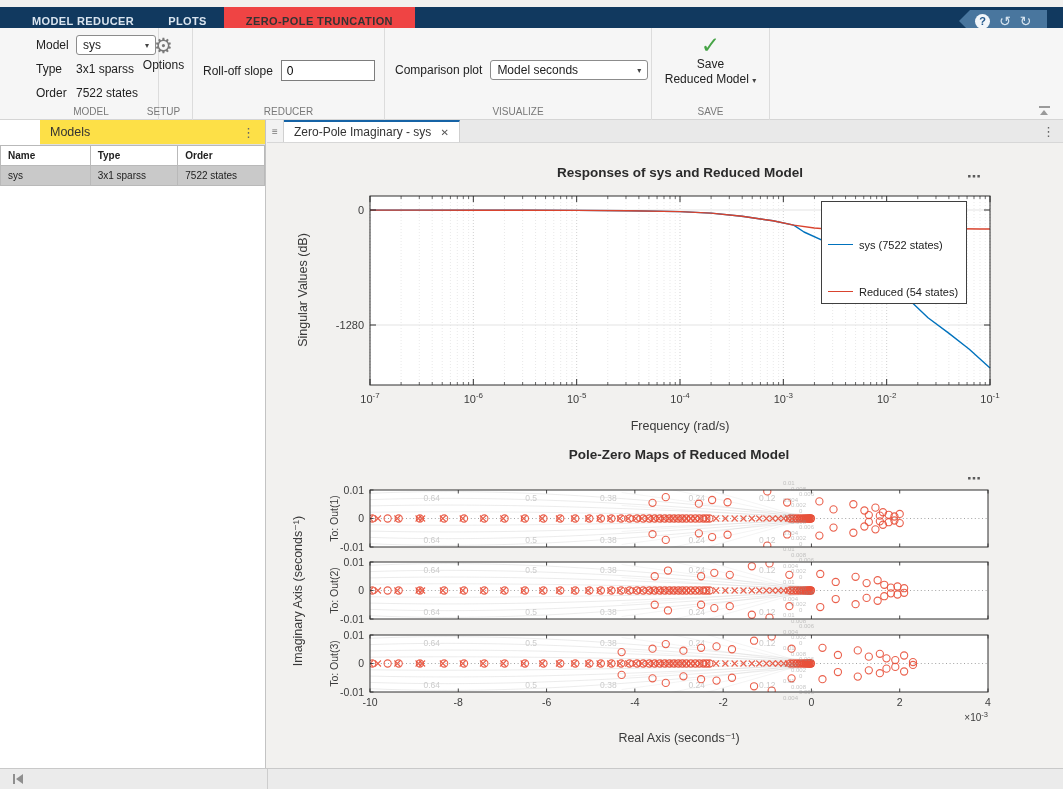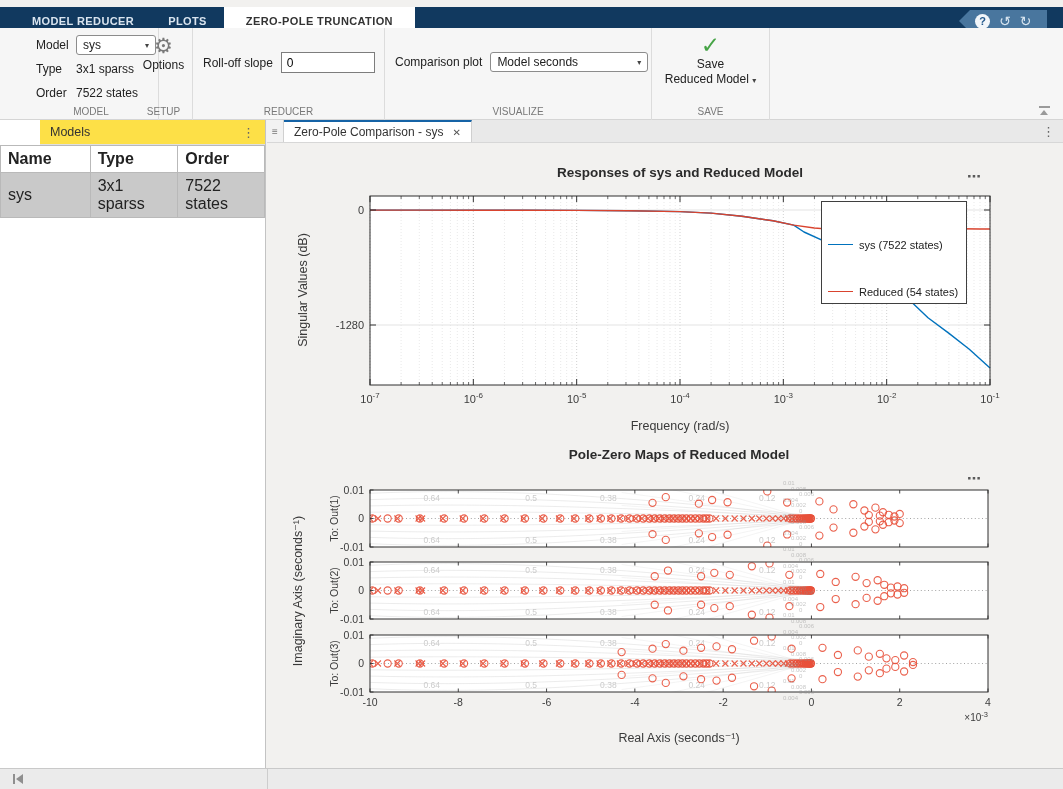--- a/index.html
+++ b/index.html
@@ -3,21 +3,21 @@
 <meta charset="utf-8">
 <style>
   * { margin:0; padding:0; box-sizing:border-box; }
   html,body { width:1063px; height:789px; overflow:hidden; }
   body { font-family:"Liberation Sans","DejaVu Sans",sans-serif; background:#f2f1ef; position:relative; font-size:12px; color:#222; }
 
   
   .ribbon-tabbar { position:absolute; left:0; top:7px; width:1063px; height:28px; background:#11395f; display:flex; align-items:stretch; }
   .rtab { color:#d9e4ef; font-size:11px; font-weight:bold; letter-spacing:.4px; display:flex; align-items:center; padding:0 17px; cursor:default; }
   .rtab:first-child { margin-left:15px; }
-  .rtab.active { background:#ffffff; color:#333; padding:0 22px;text-align:center; }
+  .rtab.active { background:#ef4444; color:#333; padding:0 22px;text-align:center; }
   .qab { position:absolute; right:16px; top:3px; width:88px; height:22px; background:#49769e; clip-path:polygon(11px 0,100% 0,100% 100%,11px 100%,0 50%); display:flex; align-items:center; gap:9px; padding-left:16px; }
   .qab-btn { color:#d7e4ef; font-size:14px; line-height:1; cursor:pointer; }
   .qab-btn.help { width:15px; height:15px; border-radius:50%; background:#f2f6fa; color:#24598c; font-size:11px; font-weight:bold; display:flex; align-items:center; justify-content:center; }
 
   
   .toolbar { position:absolute; left:0; top:28px; width:1063px; height:92px; background:#f6f6f6; border-bottom:1px solid #d5d5d5; }
   .section { position:absolute; top:0; height:92px; border-right:1px solid #dcdcdc; }
   .s-model { left:0; width:135px;margin-left:24px; }
   .s-setup { left:135px; width:58px; }
   .s-reduce { left:193px; width:192px; }
@@ -29,34 +29,34 @@
   .kv .k { width:40px; color:#222; }
   .kv .v { color:#222; }
   .dropdown { background:#fff; border:1px solid #8c8c8c; border-radius:3px; height:20px; display:flex; align-items:center; justify-content:space-between; padding:0 6px; cursor:pointer; }
   .dropdown.small { width:80px; }
   .dropdown.wide  { width:158px; margin-left:8px; }
   .caret { font-size:8px; color:#444; margin-left:6px; }
   .tool-btn { width:100%; text-align:center; cursor:pointer; display:flex; flex-direction:column; align-items:center; }
   .s-setup .tool-btn { padding-top:6px; }
   .gear { font-size:21px; color:#7a7a7a; line-height:24px; }
   .tool-label { font-size:12px; color:#222; line-height:15px; }
-  .s-reduce .row, .s-visualize .row { display:flex; align-items:center; margin-top:24px; padding-left:10px; }
+  .s-reduce .row, .s-visualize .row { display:flex; align-items:center; margin-top:32px; padding-left:10px; }
   .txt { width:94px; height:21px; border:1px solid #7d7d7d; margin-left:8px; font-size:12px; padding:0 5px; font-family:inherit; background:#fff; }
   .s-save .tool-btn { padding-top:5px; }
   .check { font-size:23px; line-height:24px; color:#47a447; font-weight:bold; }
   .caret2 { font-size:8px; color:#444; }
   .collapse-ribbon { position:absolute; right:12px; bottom:4px; width:14px; display:flex; flex-direction:column; align-items:center; cursor:pointer; }
   .collapse-ribbon .bar { width:11px; height:2px; background:#9a9a9a; margin-bottom:2px; }
   .collapse-ribbon .tri { width:0; height:0; border-left:4px solid transparent; border-right:4px solid transparent; border-bottom:5px solid #9a9a9a; }
 
   
   .models-panel { position:absolute; left:0; top:120px; width:266px; height:648px; background:#fff; border-right:1px solid #c3c3c3; }
   .panel-header { height:25px; background:#fde047; border-bottom:1px solid #e0e0e0; display:flex; align-items:center; padding:0 10px; font-size:12.5px; color:#333;margin-left:40px; }
   .panel-header .dots { margin-left:auto; color:#666; font-size:13px; cursor:pointer; }
-  table.models { border-collapse:collapse; width:265px; font-size:16px; }
+  table.models { border-collapse:collapse; width:265px; font-size:10px; }
   table.models th { text-align:left; font-weight:bold; padding:4px 7px; border:1px solid #b9b9b9; background:#fff; color:#222; }
   table.models td { padding:4px 7px; border:1px solid #b9b9b9; }
   table.models tbody tr { background:#c9c9c9; cursor:pointer; }
   table.models col.c1 { width:90px; } table.models col.c2 { width:88px; } table.models col.c3 { width:87px; }
 
   
   .docbar { position:absolute; left:267px; top:120px; width:796px; height:23px; background:#e9e9e9; border-bottom:1px solid #d7d7d7; display:flex; align-items:stretch; }
   .doc-menu-btn { width:17px; background:#f2f2f2; border-right:1px solid #d0d0d0; color:#777; font-size:10px; display:flex; align-items:center; justify-content:center; cursor:pointer; }
   .doctab { background:#fff; border-top:2px solid #1563a6; border-right:1px solid #cfcfcf; display:flex; align-items:center; padding:0 10px; font-size:12px; color:#333; cursor:pointer; }
   .doctab .close { margin-left:9px; font-size:10px; color:#555; cursor:pointer; }
@@ -178,21 +178,21 @@
         <td>3x1 sparss</td>
         <td>7522 states</td>
       </tr>
     </tbody>
   </table>
 </div>
 
 <div class="docbar">
   <div class="doc-menu-btn">≡</div>
   <div class="doctab">
-    <span>Zero-Pole Comparison - sys</span>
+    <span>Zero-Pole Imaginary - sys</span>
     <span class="close">✕</span>
   </div>
   <div class="doc-dots">⋮</div>
 </div>
 
 <div class="doc-content"></div>
 
 <svg id="svg-response" class="fig" width="796" height="302" viewBox="0 0 796 302">
   <text class="fig-title" x="413" y="34" text-anchor="middle">Responses of sys and Reduced Model</text>
   <text class="ax-label" x="413" y="287" text-anchor="middle">Frequency (rad/s)</text>

